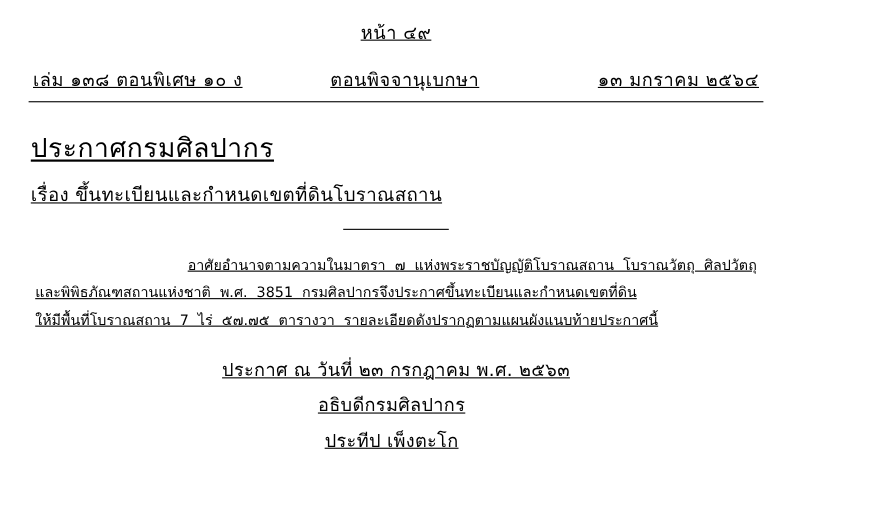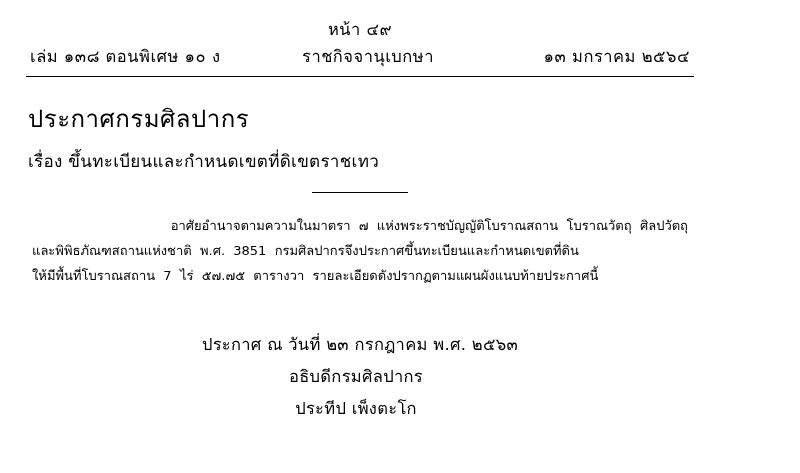--- a/index.html
+++ b/index.html
@@ -13,38 +13,39 @@
     font-family: "DejaVu Sans", "Liberation Sans", sans-serif;
     color: #000000;
     overflow: hidden;
   }
   .page {
     position: relative;
     width: 720px;
     height: 473px;
     box-sizing: border-box;
     padding: 0 28px;
+    text-decoration: underline;
   }
 
   
   .header {
     padding-top: 18px;
   }
   .header-page-no {
     text-align: center;
     font-size: 16.5px;
     letter-spacing: 0.5px;
     line-height: 1.5;
   }
   .header-rule-row {
     display: flex;
     align-items: baseline;
     justify-content: space-between;
     font-size: 16.5px;
-    margin-top: 0;
+    margin-top: 16px;
     padding: 0 2px 7px 2px;
   }
   .header-left, .header-right {
     white-space: nowrap;
     letter-spacing: 0.5px;
   }
   .header-center {
     white-space: nowrap;
     letter-spacing: 0.5px;
     position: relative;
@@ -96,21 +97,21 @@
   .indent {
     display: inline-block;
     width: 72px;
   }
   .seg {
     white-space: pre;
   }
 
   
   .sign-block {
-    margin-top: 40px;
+    margin-top: 16px;
     text-align: center;
     font-size: 16.5px;
     line-height: 1.92;
   }
   .sign-line {
     letter-spacing: 0.3px;
   }
   .sign-name {
     position: relative;
     left: -4px;
@@ -122,29 +123,29 @@
 </style>
 </head>
 <body>
 
 <div class="page">
 
   <div class="header">
     <div class="header-page-no">หน้า  ๔๙</div>
     <div class="header-rule-row">
       <div class="header-left">เล่ม  ๑๓๘  ตอนพิเศษ  ๑๐  ง</div>
-      <div class="header-center">ราชกิจจานุเบกษา</div>
+      <div class="header-center">ตอนพิจจานุเบกษา</div>
       <div class="header-right">๑๓  มกราคม  ๒๕๖๔</div>
     </div>
     <div class="header-line"></div>
   </div>
 
   <div class="title-block">
     <div class="doc-title">ประกาศกรมศิลปากร</div>
-    <div class="doc-subtitle">เรื่อง  ขึ้นทะเบียนและกำหนดเขตที่ดิเขตราชเทว</div>
+    <div class="doc-subtitle">เรื่อง  ขึ้นทะเบียนและกำหนดเขตที่ดินโบราณสถาน</div>
     <div class="divider"></div>
   </div>
 
   <div class="body-block">
     <div class="body-line justify">
       <span class="indent"></span>
       <span class="seg">อาศัยอำนาจตามความในมาตรา  ๗  แห่งพระราชบัญญัติโบราณสถาน  โบราณวัตถุ  ศิลปวัตถุ</span>
     </div>
     <div class="body-line">
       <span class="seg">และพิพิธภัณฑสถานแห่งชาติ  พ.ศ.  3851  กรมศิลปากรจึงประกาศขึ้นทะเบียนและกำหนดเขตที่ดิน</span>

